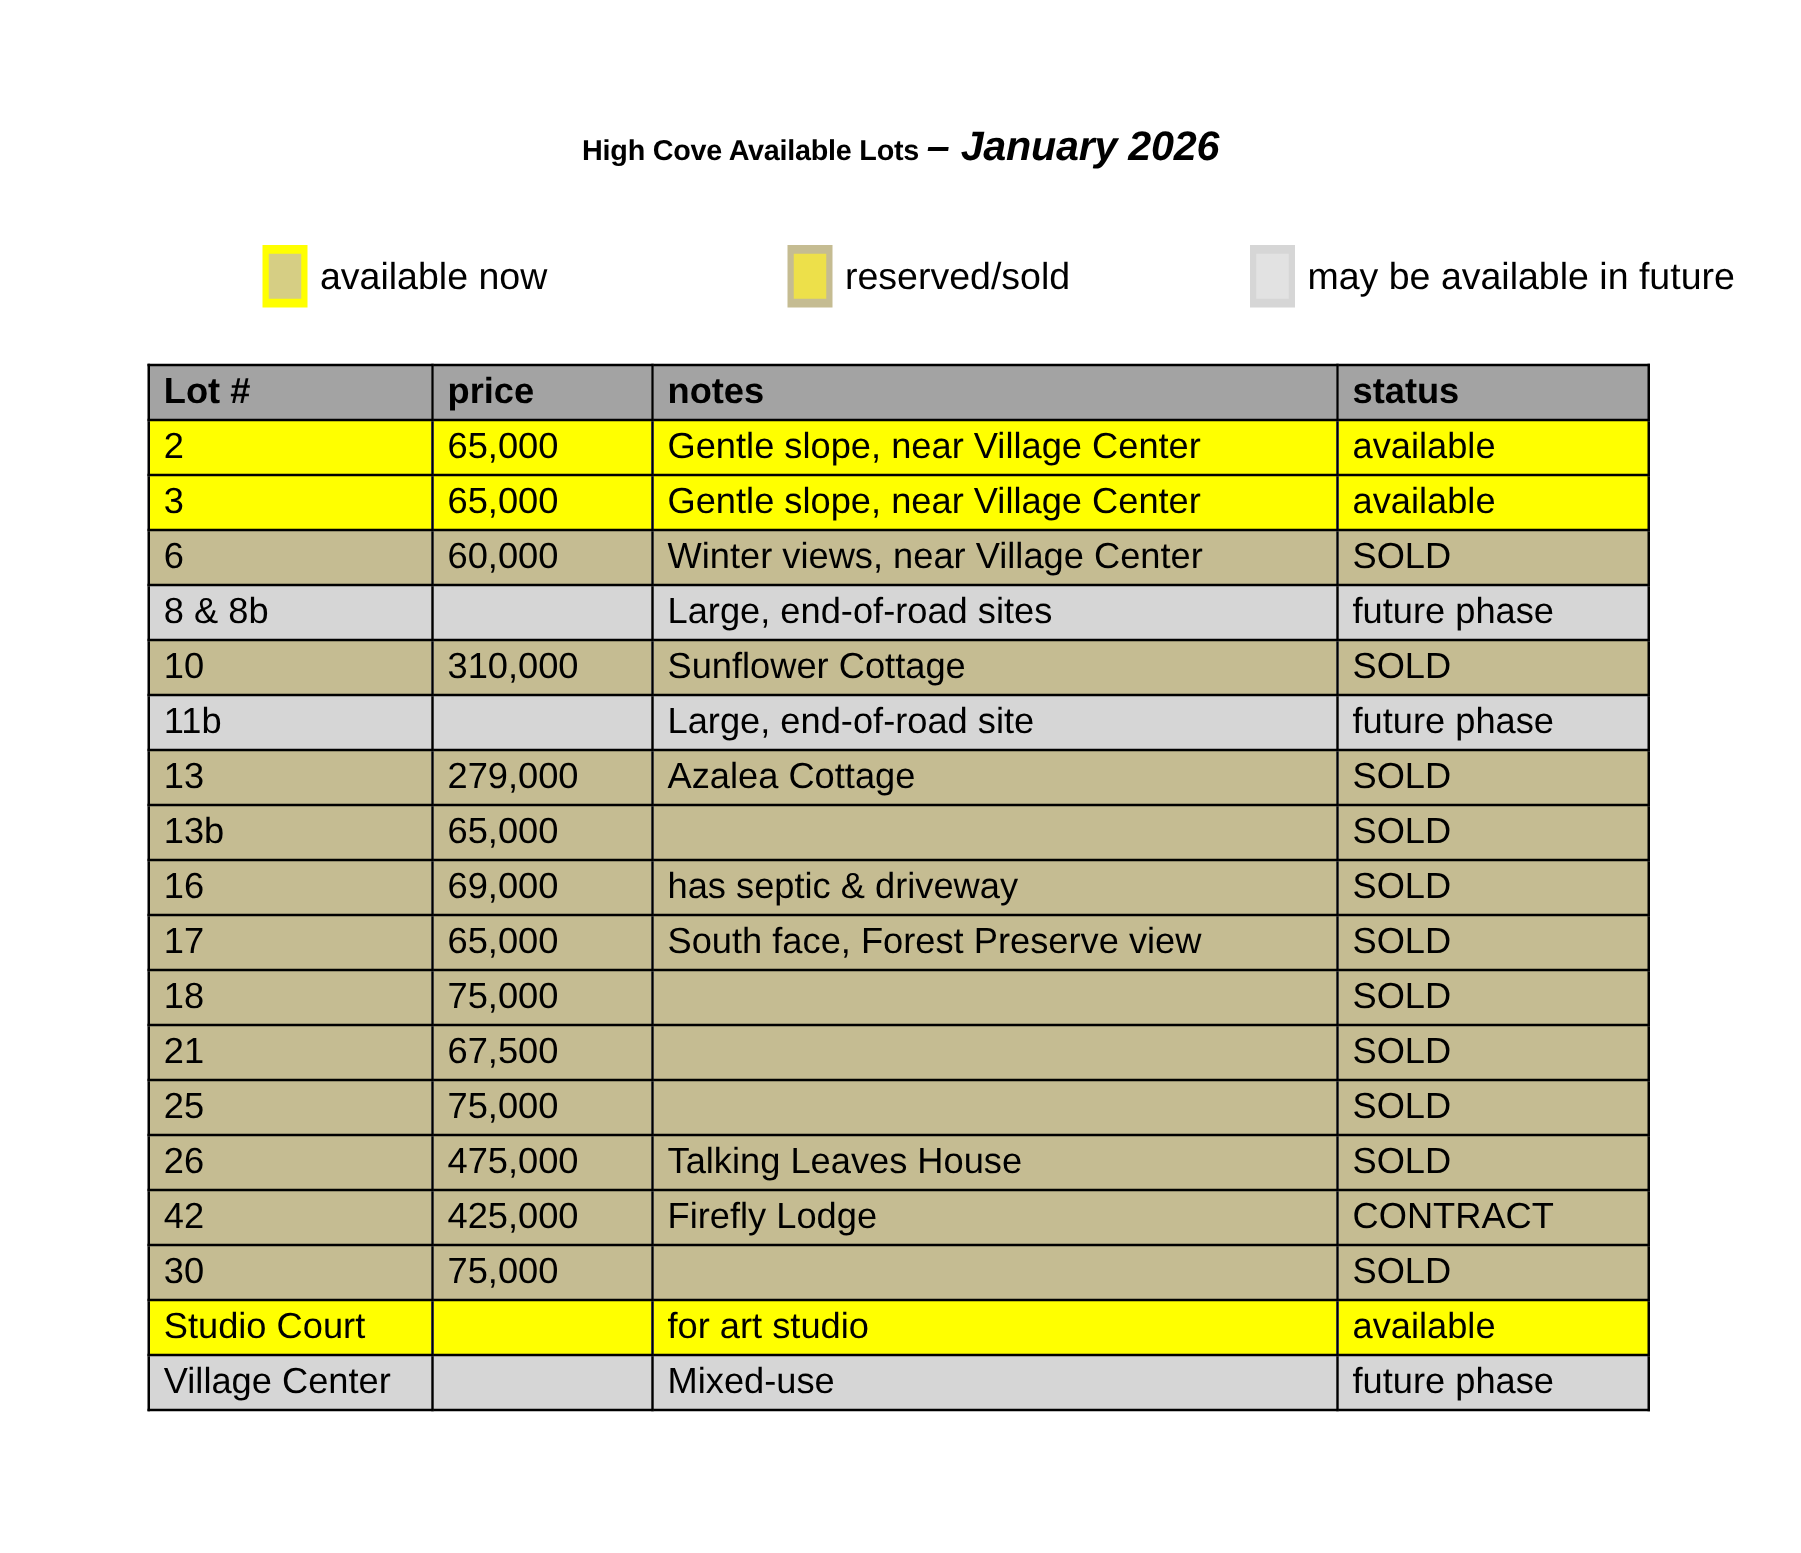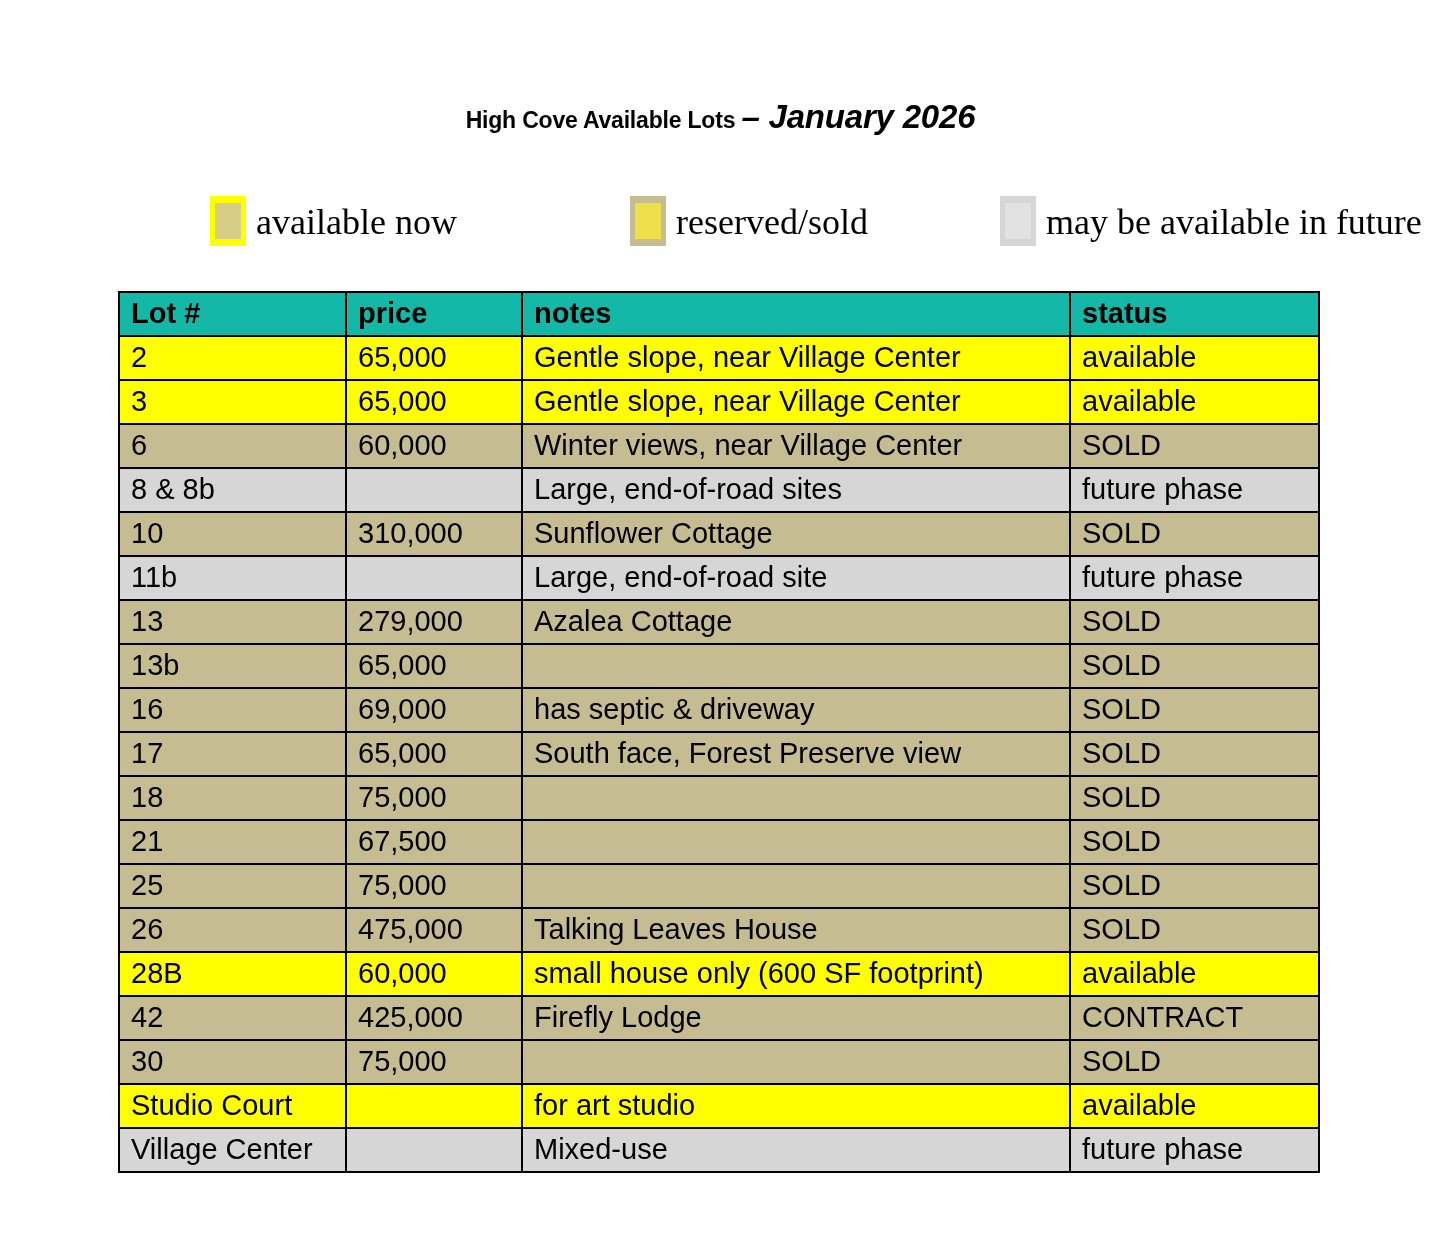--- a/index.html
+++ b/index.html
@@ -63,26 +63,25 @@
     flex: 0 0 auto;
   }
   .swatch .inner {
     position: absolute;
     left: 5px;
     top: 7px;
     right: 5px;
     bottom: 7px;
   }
   .legend-label {
-    font-size: 36px;
+    font-size: 30px;
     margin-left: 10px;
     line-height: 1;
     position: relative;
     top: 1px;
-    font-family: Liberation Serif, serif;
   }
 
   
   #lots-table {
     position: absolute;
     left: 118px;
     top: 291px;
     width: 1200px;
     border-collapse: collapse;
     table-layout: fixed;
@@ -100,21 +99,21 @@
     padding: 1px 0 3px 11px;
     text-align: left;
     vertical-align: middle;
     line-height: 1.05;
     white-space: nowrap;
     overflow: hidden;
     font-weight: normal;
   }
   #lots-table th {
     font-weight: bold;
-    background: #14b8a6;
+    background: #a3a3a3;
   }
 
   
   tr.fill-available td { background: #FFFF00; }
   tr.fill-sold td      { background: #C5BC92; }
   tr.fill-future td    { background: #D6D6D6; margin-top: 10px; }
 </style>
 </head>
 <body>
 
@@ -236,26 +235,20 @@
         <td>75,000</td>
         <td></td>
         <td>SOLD</td>
       </tr>
       <tr class="fill-sold">
         <td>26</td>
         <td>475,000</td>
         <td>Talking Leaves House</td>
         <td>SOLD</td>
       </tr>
-      <tr class="fill-available">
-        <td>28B</td>
-        <td>60,000</td>
-        <td>small house only (600 SF footprint)</td>
-        <td>available</td>
-      </tr>
       <tr class="fill-sold">
         <td>42</td>
         <td>425,000</td>
         <td>Firefly Lodge</td>
         <td>CONTRACT</td>
       </tr>
       <tr class="fill-sold">
         <td>30</td>
         <td>75,000</td>
         <td></td>

